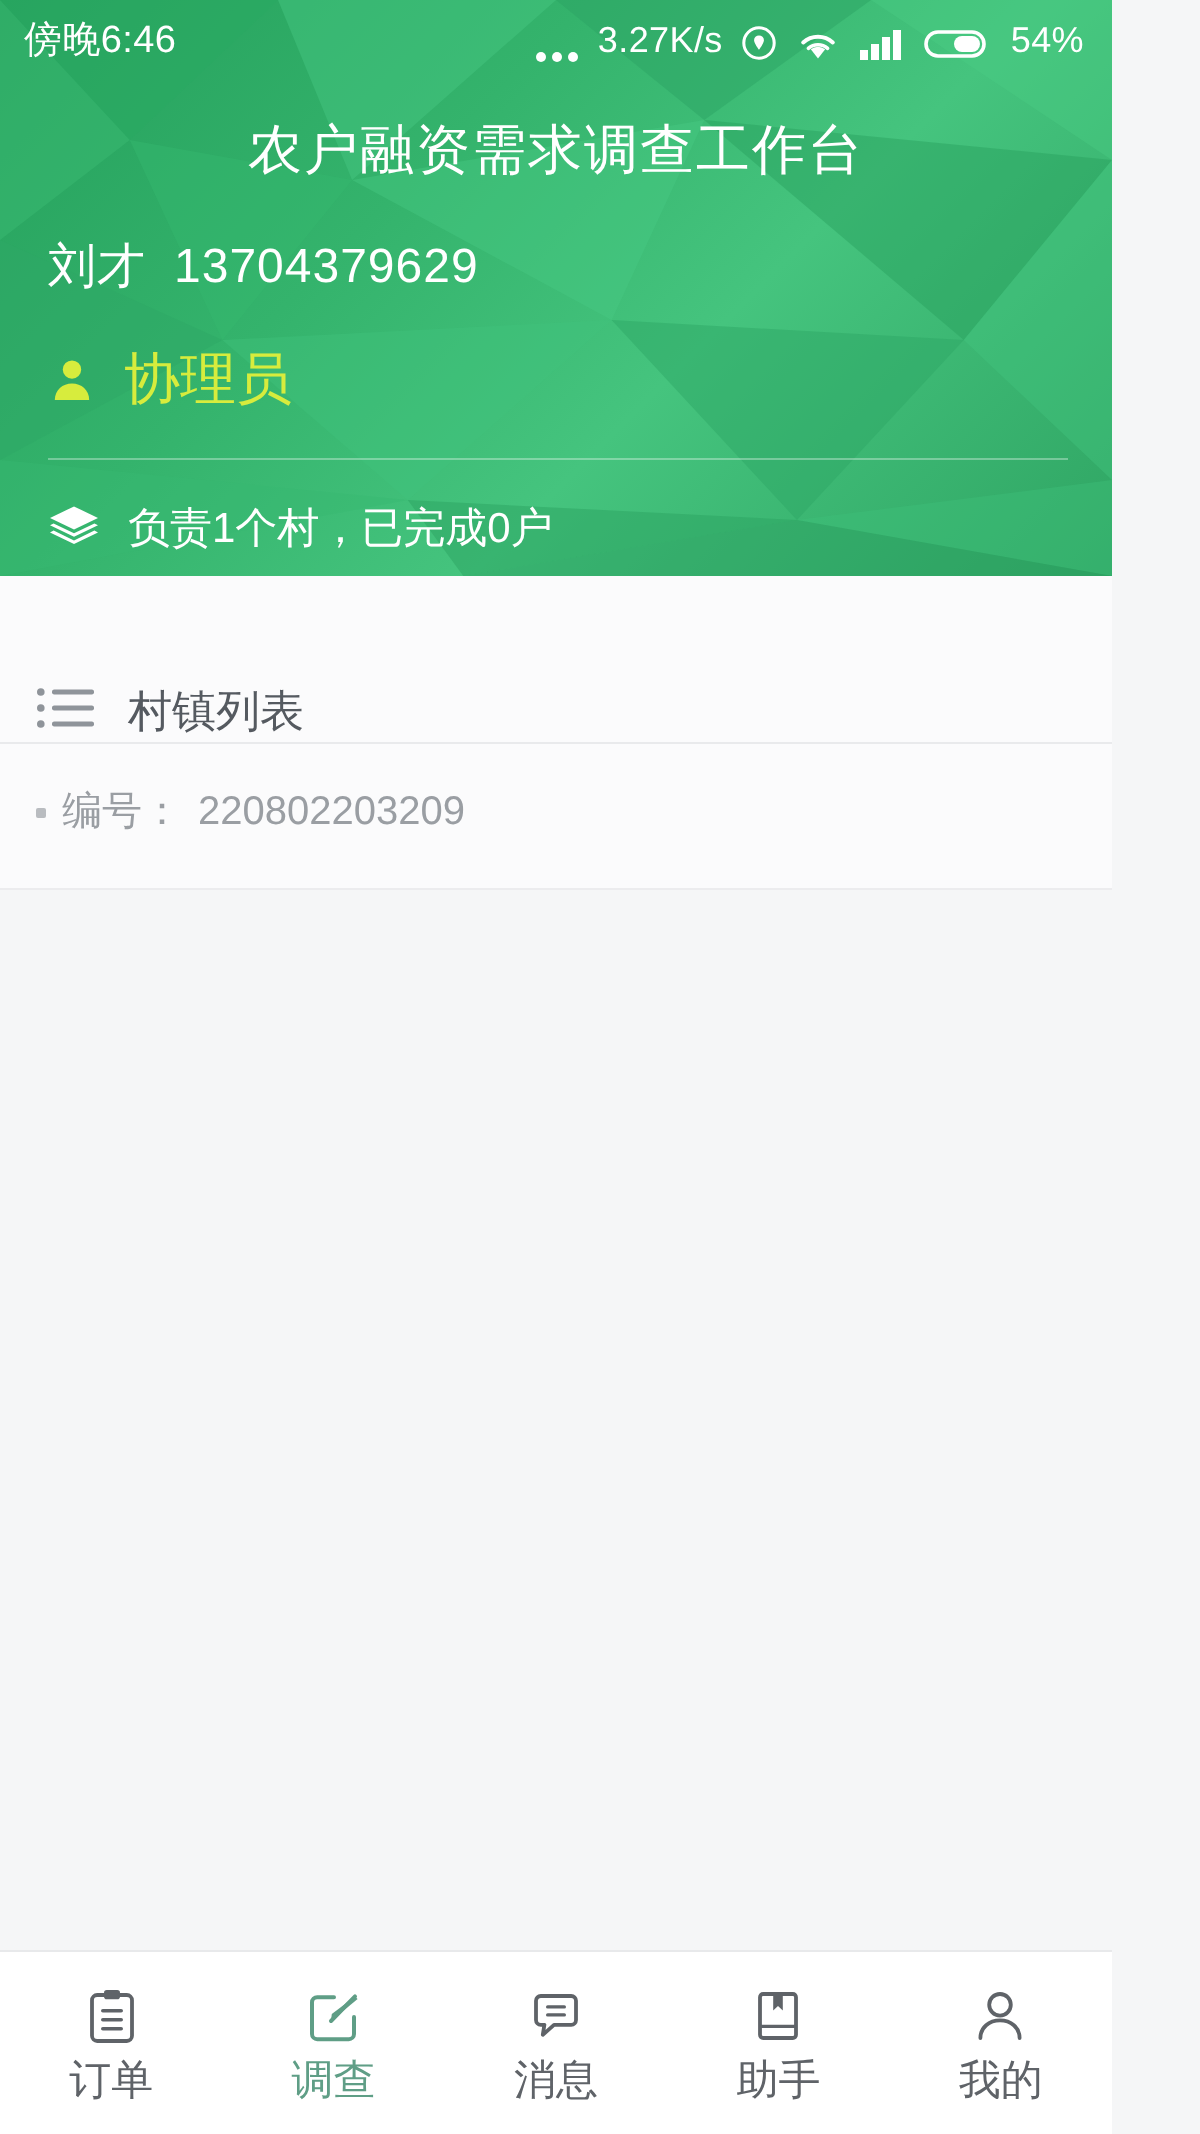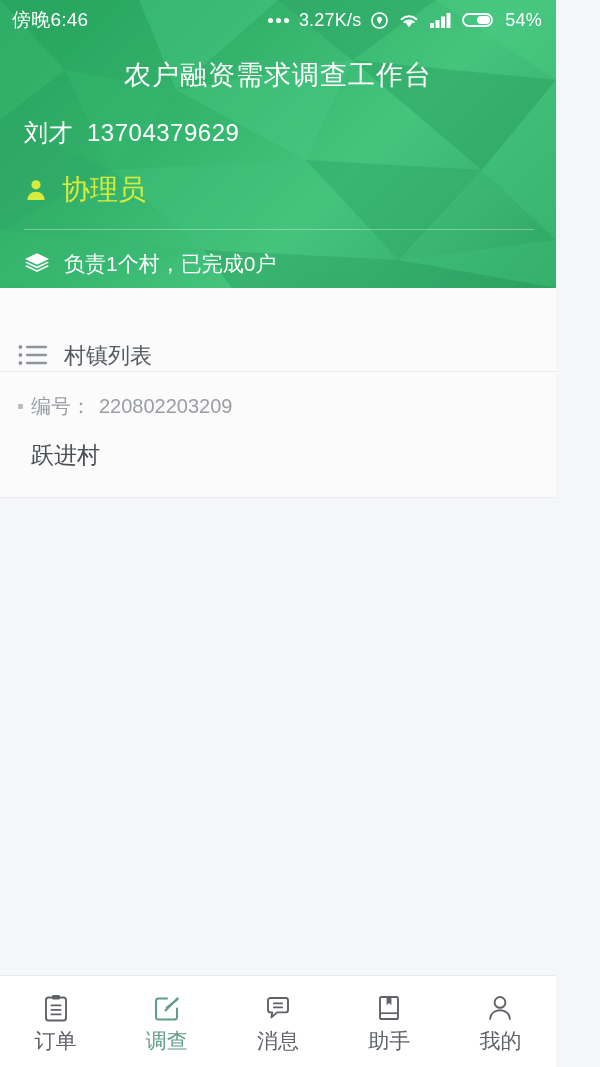--- a/index.html
+++ b/index.html
@@ -51,21 +51,21 @@
     align-items: center;
     padding: 0 14px 0 12px;
     color: #ffffff;
     font-size: 19px;
     letter-spacing: .2px;
   }
   .sb-clock { font-size: 19px; white-space: nowrap; }
   .sb-spacer { flex: 1 1 auto; }
   .sb-right {
     display: flex;
-    align-items: center;
+    align-items: flex-end;
     gap: 9px;
     white-space: nowrap;
   }
   .sb-dots {
     display: inline-flex;
     align-items: flex-end;
     gap: 3px;
     margin-right: 1px;
   }
   .sb-dots i {
@@ -149,20 +149,21 @@
     border-bottom: 1px solid #e9eaec;
   }
   .card-header .title {
     color: #555a60;
     font-size: 22px;
   }
   .village-item {
     padding: 22px 18px 26px 18px;
     background: #fbfbfc;
     border-bottom: 1px solid #ececee;
+    text-align: center;
   }
   .village-code {
     display: flex;
     align-items: center;
     gap: 8px;
     color: #9a9ea3;
     font-size: 20px;
     line-height: 1.2;
   }
   .dot-mark {
@@ -325,21 +326,20 @@
         </span>
         <span class="title">村镇列表</span>
       </div>
 
       <div class="village-item">
         <div class="village-code">
           <span class="dot-mark"></span>
           <span>编号：</span>
             <span>220802203209</span>
         </div>
-        <div class="village-name">跃进村</div>
       </div>
 
     </div>
   </div>
 
   <div class="tabbar">
 
     <button class="tab">
       <span class="tab-icon">
         <svg width="30" height="30" viewBox="0 0 30 30">

